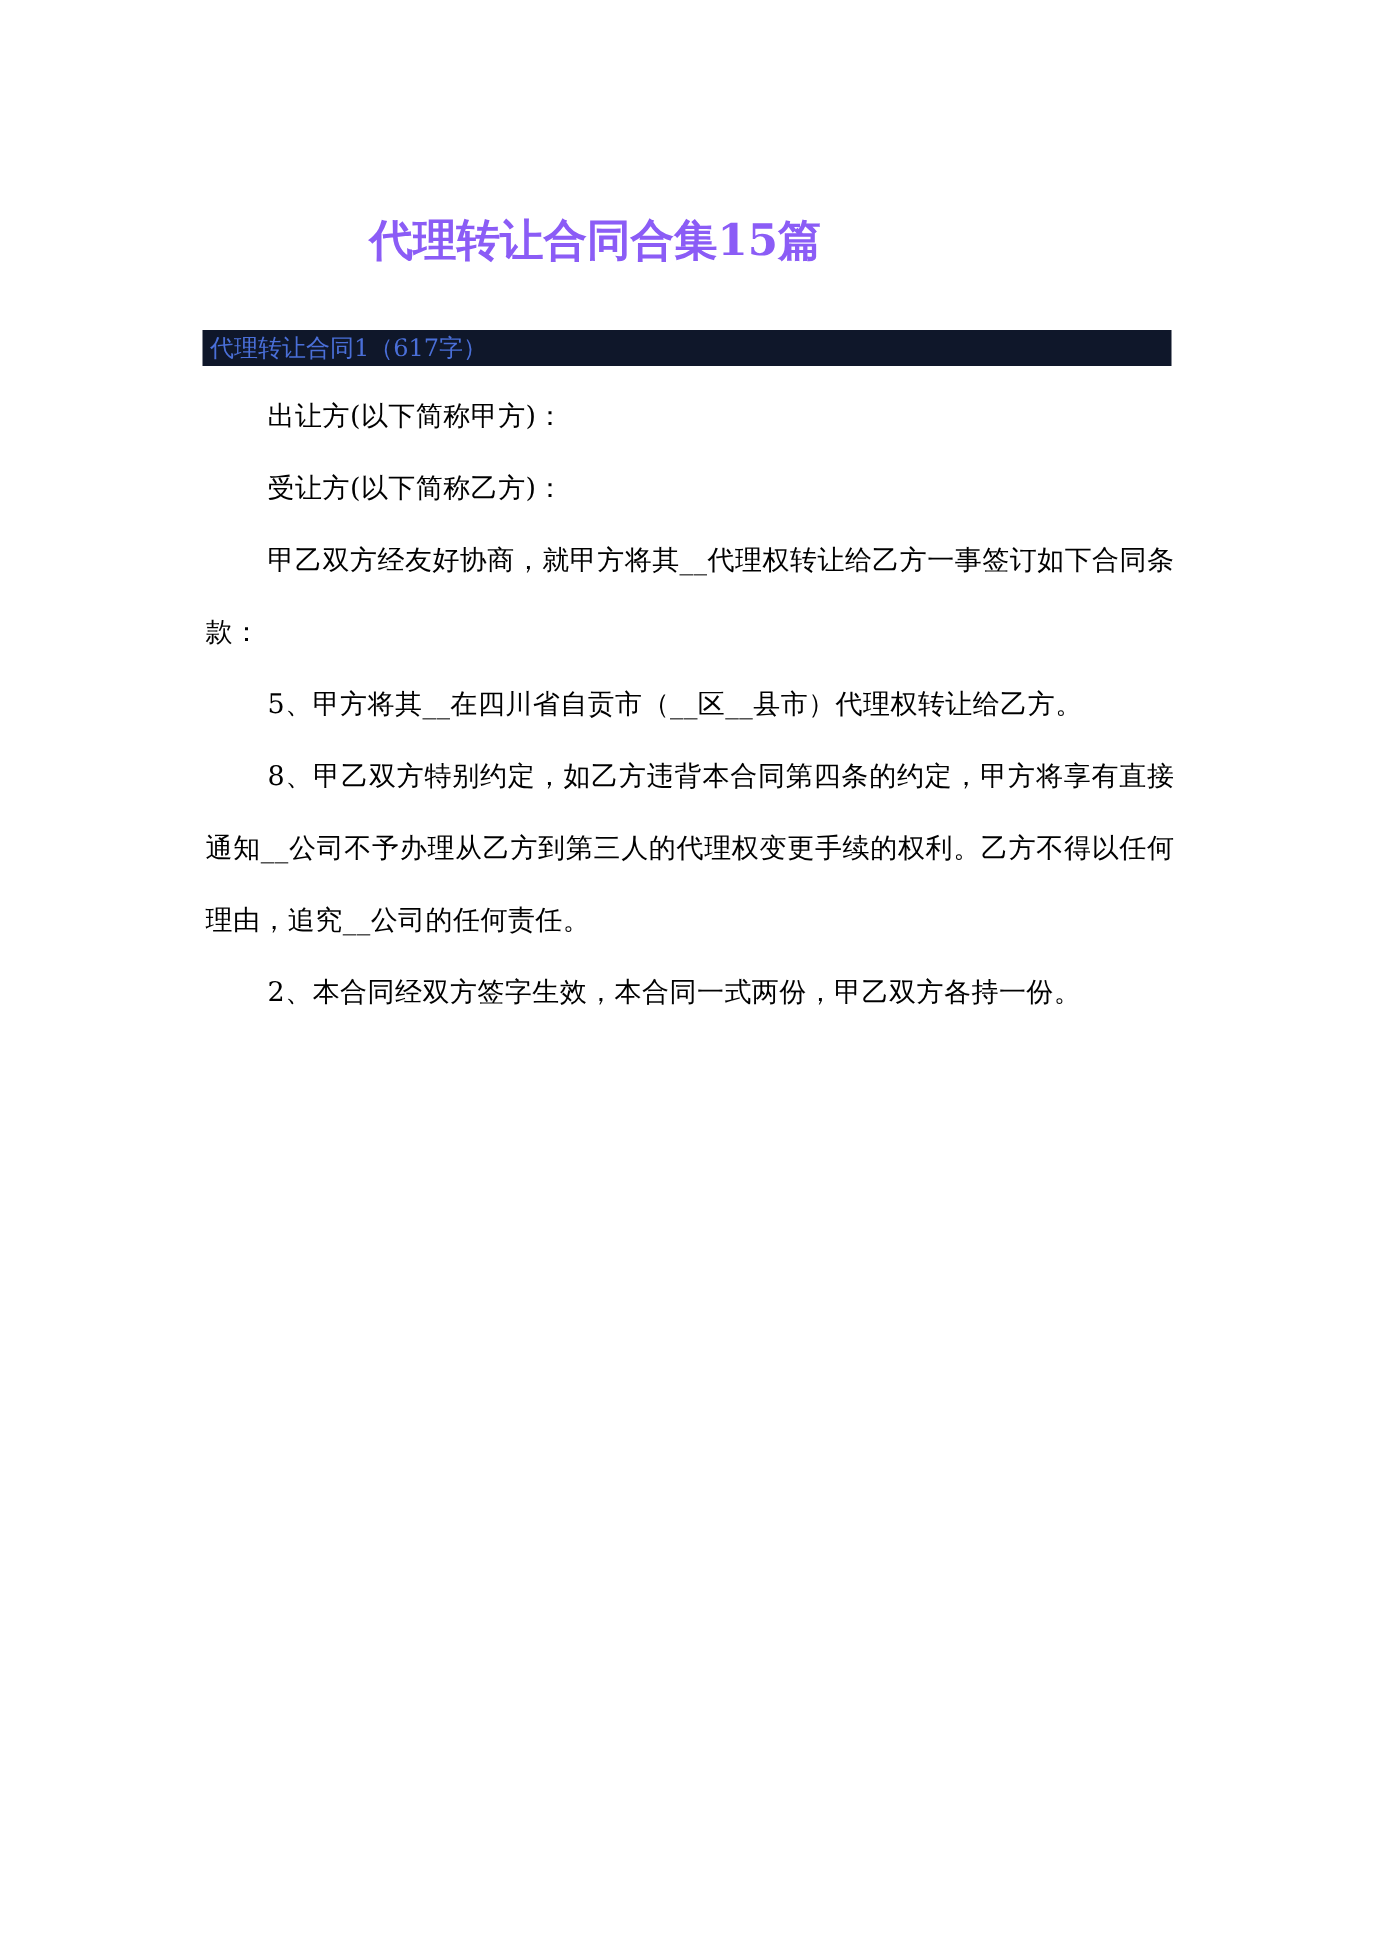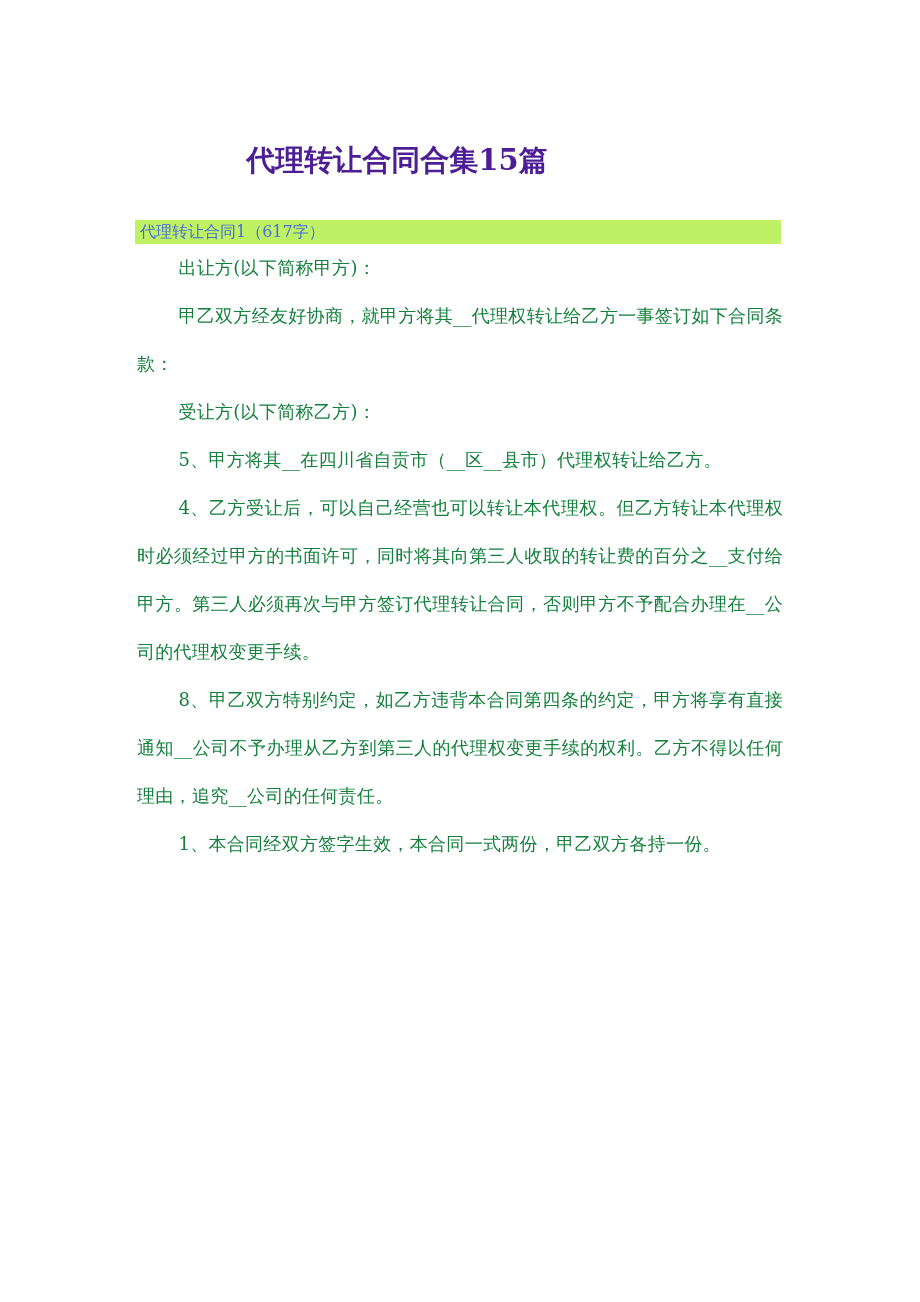--- a/index.html
+++ b/index.html
@@ -24,45 +24,45 @@
     }
     .doc-title {
       position: absolute;
       left: 0;
       width: 794px;
       top: 140px;
       text-align: center;
       font-size: 29px;
       line-height: 40px;
       font-weight: bold;
-      color: #4c1d95;
+      color: #8b5cf6;
       letter-spacing: 0px;
     }
     .section-heading {
       position: absolute;
       left: 135px;
       top: 220px;
       width: 646px;
       height: 24px;
-      background: #bef264;
+      background: #0f172a;
       color: #4a6fd8;
       font-size: 16px;
       line-height: 24px;
       padding-left: 5px;
       box-sizing: border-box;
       white-space: nowrap;
     }
     .body {
       position: absolute;
       left: 137px;
-      top: 244px;
+      top: 254px;
       width: 646px;
       font-size: 18px;
       line-height: 48px;
-      color: #15803d;
+      color: #000000;
     }
     .para {
       margin: 0;
       text-indent: 2.3em;
       text-align: justify;
       text-align-last: left;
       word-break: break-all;
       letter-spacing: 0.3px;
     }
   </style>
@@ -70,21 +70,20 @@
 <body>
 
 <div class="page">
 
   <div class="doc-title">代理转让合同合集15篇</div>
 
   <div class="section-heading">代理转让合同1（617字）</div>
 
   <div class="body">
     <p class="para">出让方(以下简称甲方)：</p>
+    <p class="para">受让方(以下简称乙方)：</p>
     <p class="para">甲乙双方经友好协商，就甲方将其__代理权转让给乙方一事签订如下合同条款：</p>
-    <p class="para">受让方(以下简称乙方)：</p>
     <p class="para">5、甲方将其__在四川省自贡市（__区__县市）代理权转让给乙方。</p>
-    <p class="para">4、乙方受让后，可以自己经营也可以转让本代理权。但乙方转让本代理权时必须经过甲方的书面许可，同时将其向第三人收取的转让费的百分之__支付给甲方。第三人必须再次与甲方签订代理转让合同，否则甲方不予配合办理在__公司的代理权变更手续。</p>
     <p class="para">8、甲乙双方特别约定，如乙方违背本合同第四条的约定，甲方将享有直接通知__公司不予办理从乙方到第三人的代理权变更手续的权利。乙方不得以任何理由，追究__公司的任何责任。</p>
-    <p class="para">1、本合同经双方签字生效，本合同一式两份，甲乙双方各持一份。</p>
+    <p class="para">2、本合同经双方签字生效，本合同一式两份，甲乙双方各持一份。</p>
   </div>
 
 </div>
 
 </body></html>

